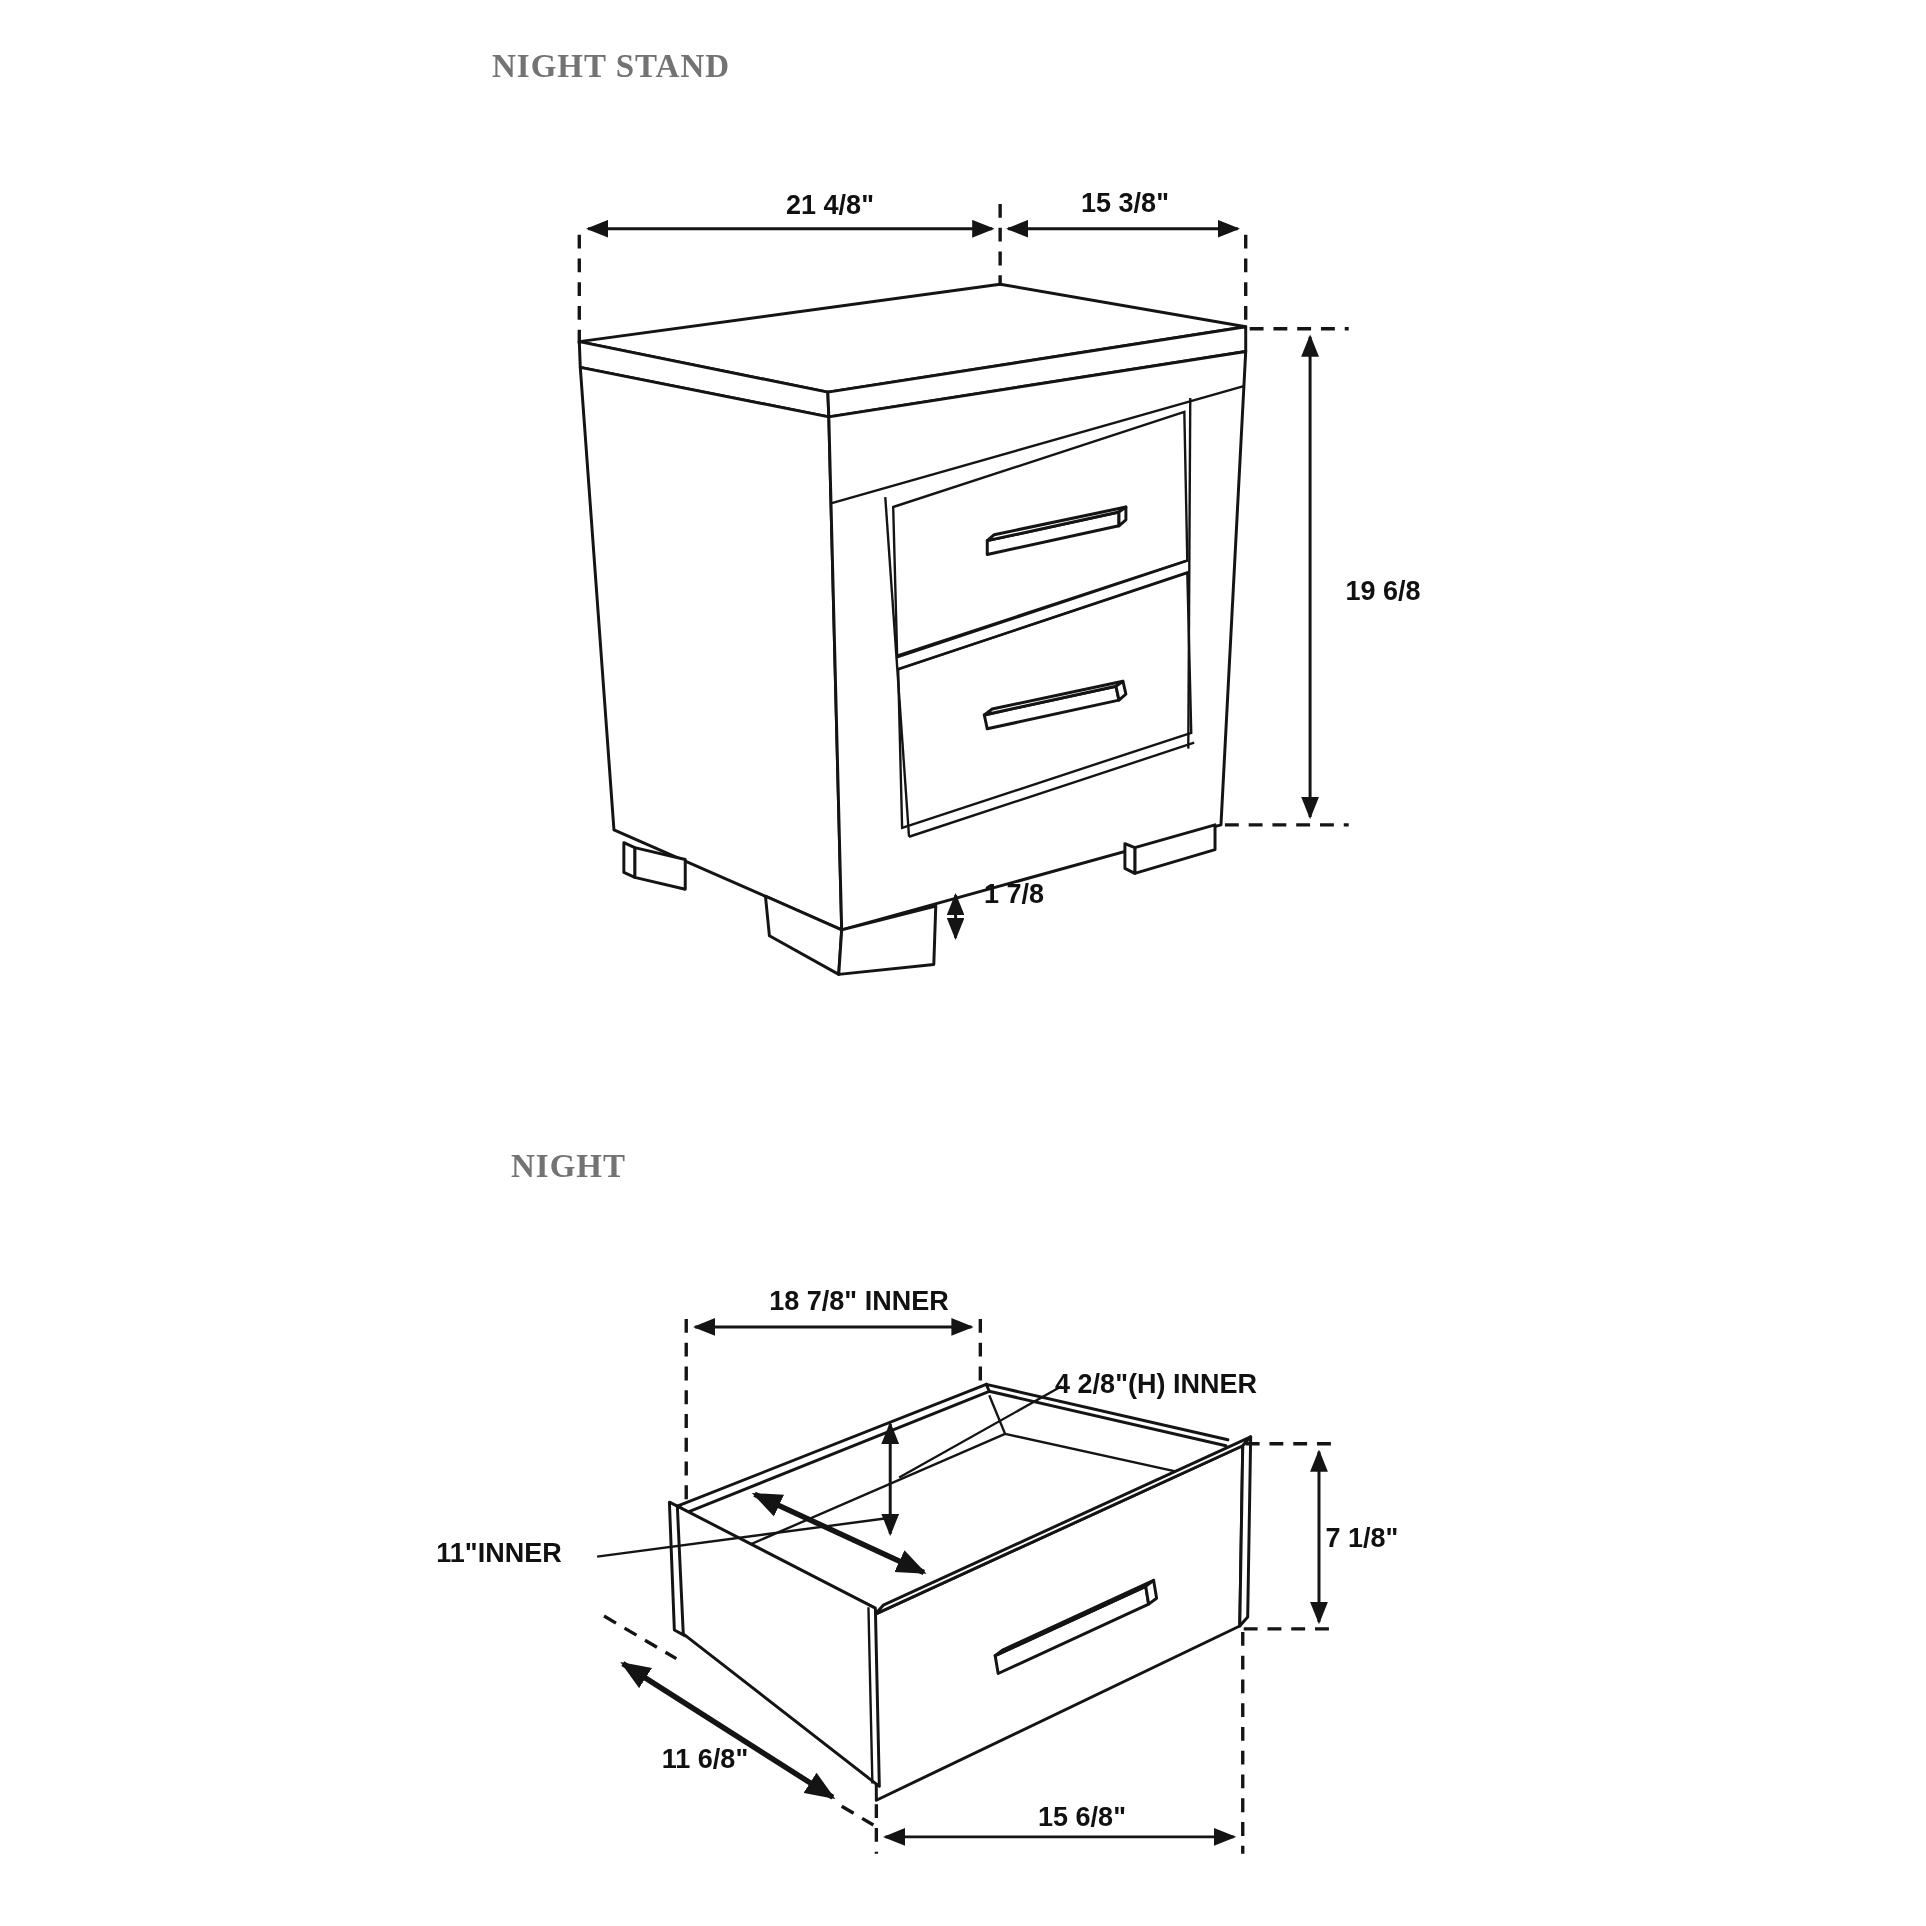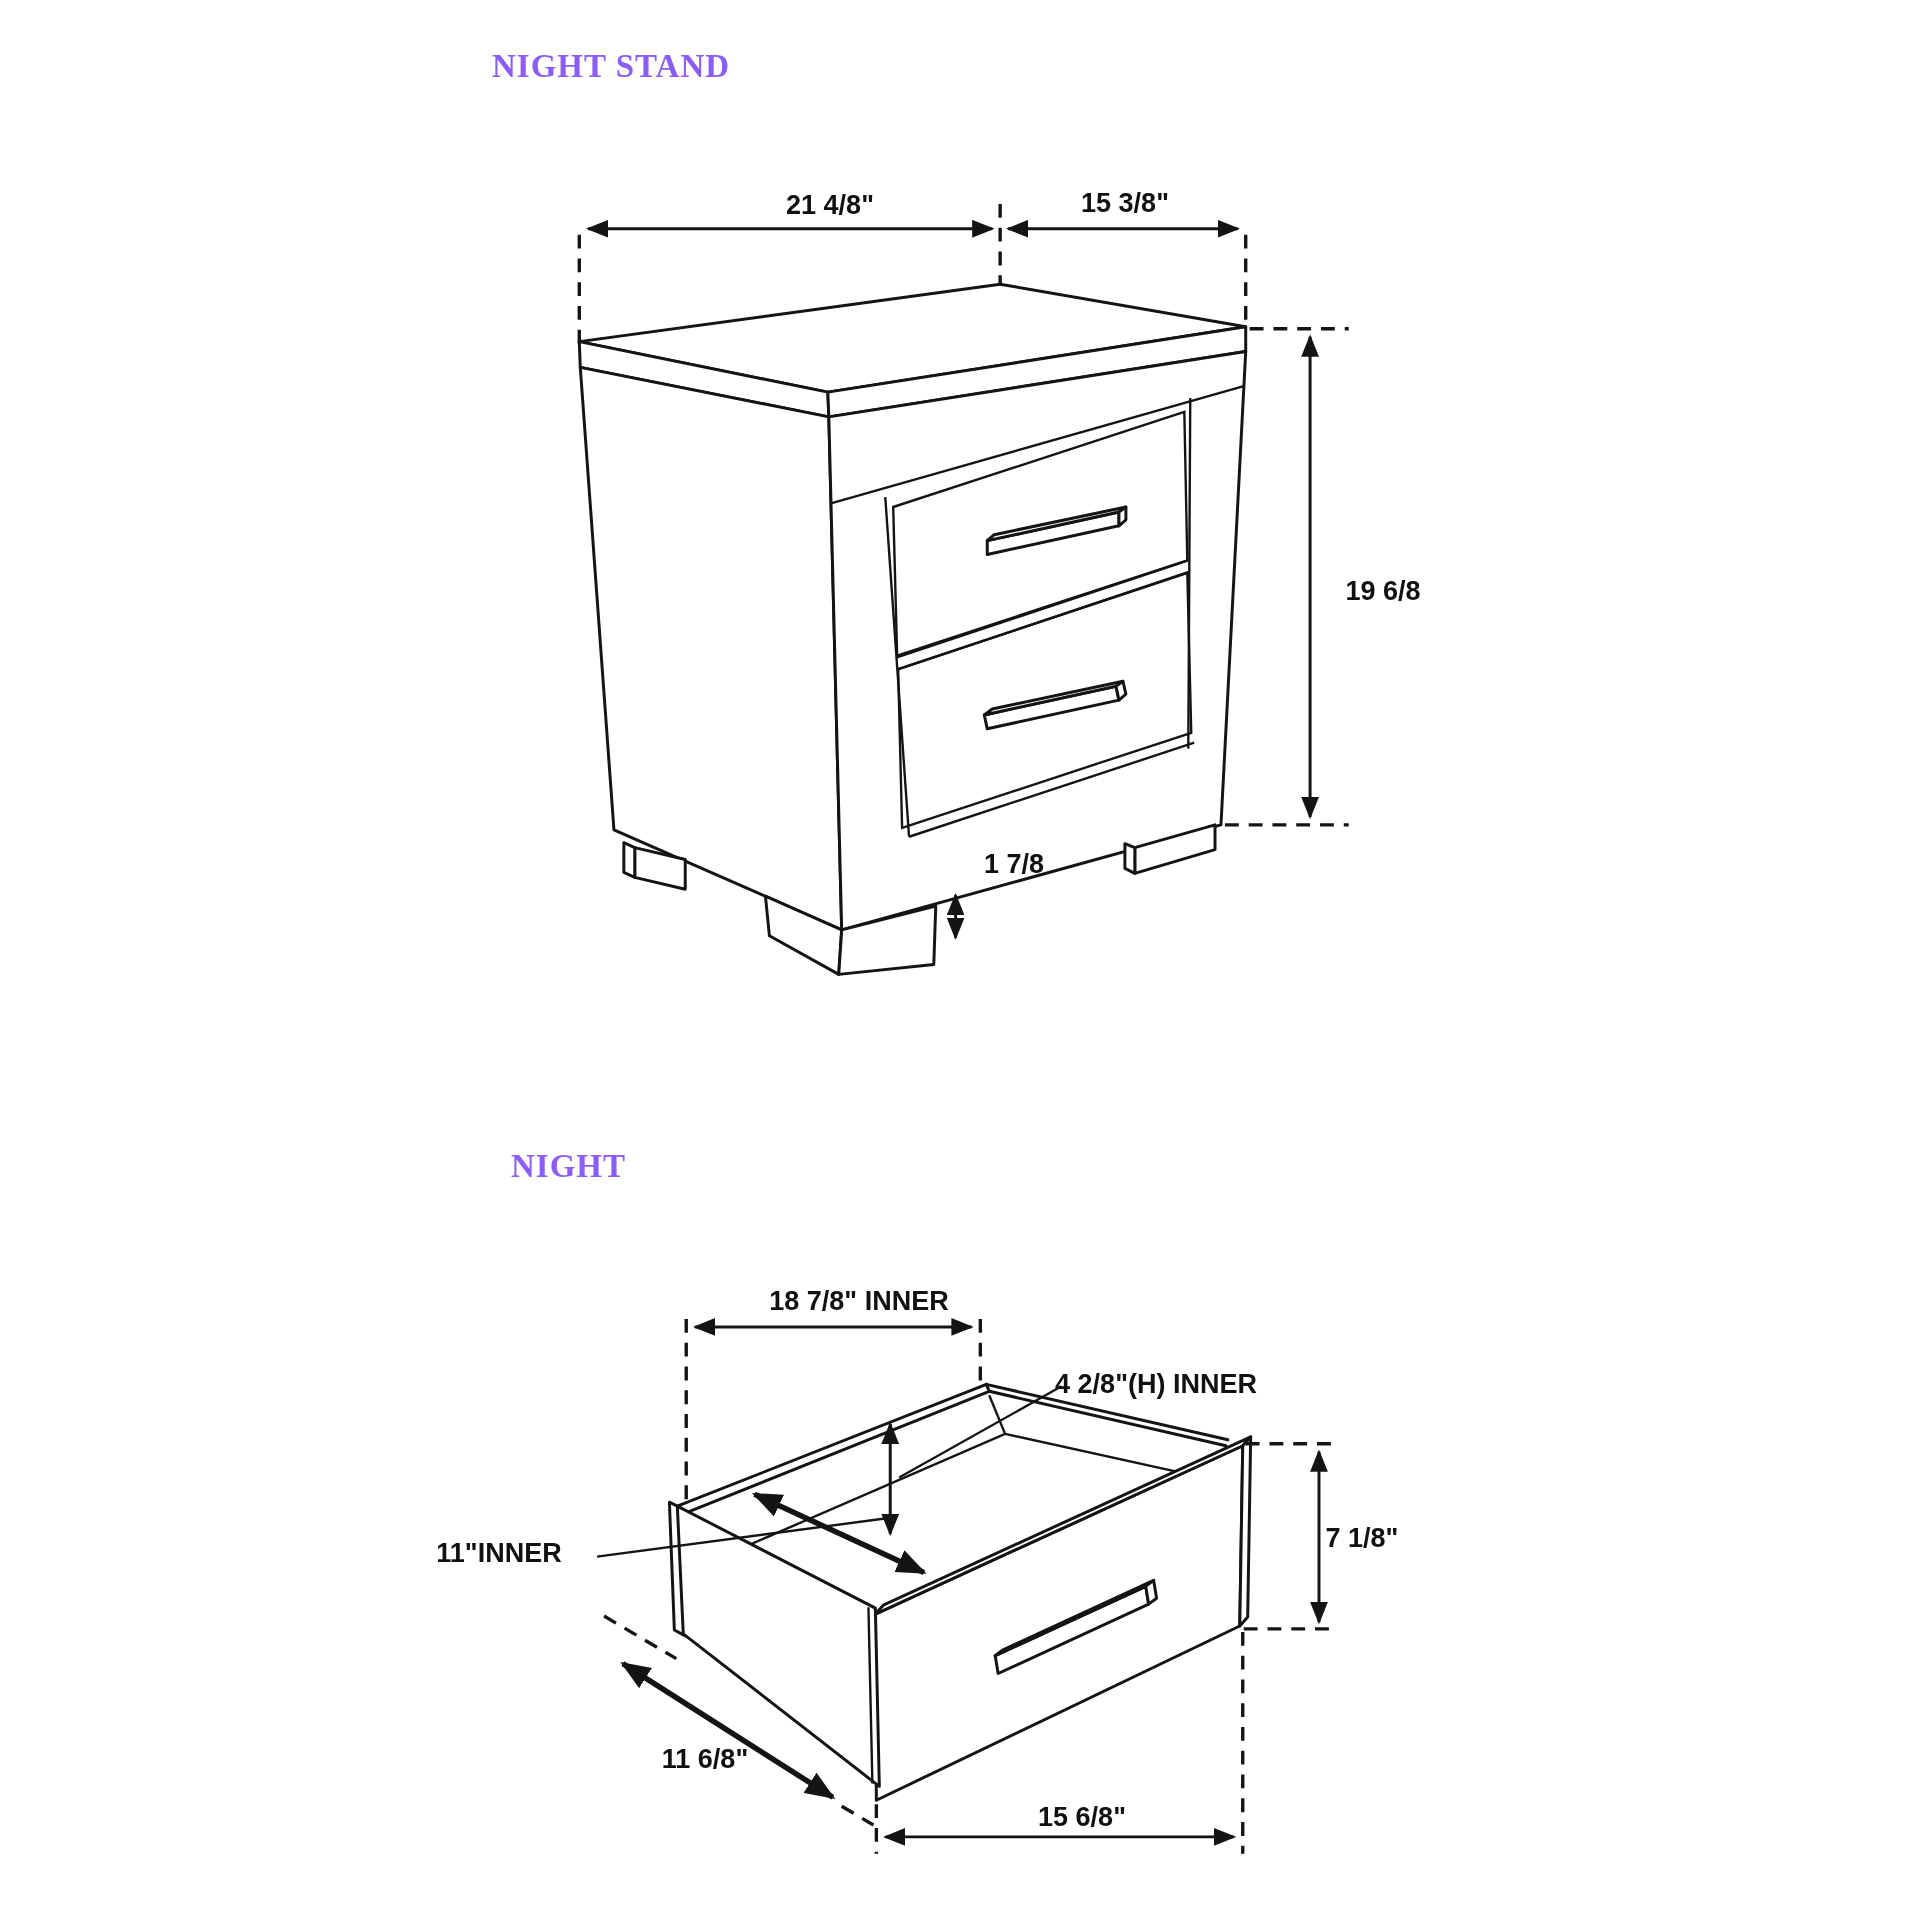--- a/index.html
+++ b/index.html
@@ -9,21 +9,21 @@
     background:#ffffff;
     font-family:"Liberation Sans", sans-serif;
     overflow:hidden;
   }
   #drawing-svg{position:absolute;left:0;top:0;width:1927px;height:1927px;}
   .title{
     position:absolute;
     font-family:"Liberation Serif", serif;
     font-weight:bold;
     font-size:33px;
-    color:#8b5cf6;
+    color:#737373;
     letter-spacing:1px;
     white-space:nowrap;
   }
   .dim{
     position:absolute;
     transform:translate(-50%,-50%);
     font-weight:bold;
     font-size:27px;
     color:#111;
     white-space:nowrap;
@@ -165,21 +165,21 @@
       <line class="dash" x1="1255" y1="1648" x2="1255" y2="1872"></line>
       <line class="dim-line" x1="894" y1="1855" x2="1246" y2="1855" marker-start="url(#ah-s)" marker-end="url(#ah-e)"></line>
     </g>
   </svg>
 
   <div class="title" style="left:492px;top:48px;">NIGHT STAND</div>
 
   <div class="dim" style="left:830px;top:205px;">21 4/8"</div>
   <div class="dim" style="left:1125px;top:203px;">15 3/8"</div>
   <div class="dim" style="left:1383px;top:591px;">19 6/8</div>
-  <div class="dim" style="left:1014px;top:864px;">1 7/8</div>
+  <div class="dim" style="left:1014px;top:894px;">1 7/8</div>
 
   <div class="title" style="left:511px;top:1148px;">NIGHT</div>
 
   <div class="dim" style="left:859px;top:1301px;">18 7/8" INNER</div>
   <div class="dim" style="left:1156px;top:1384px;">4 2/8"(H) INNER</div>
   <div class="dim" style="left:499px;top:1553px;">11"INNER</div>
   <div class="dim" style="left:1362px;top:1538px;">7 1/8"</div>
   <div class="dim" style="left:705px;top:1759px;">11 6/8"</div>
   <div class="dim" style="left:1082px;top:1817px;">15 6/8"</div>
 

